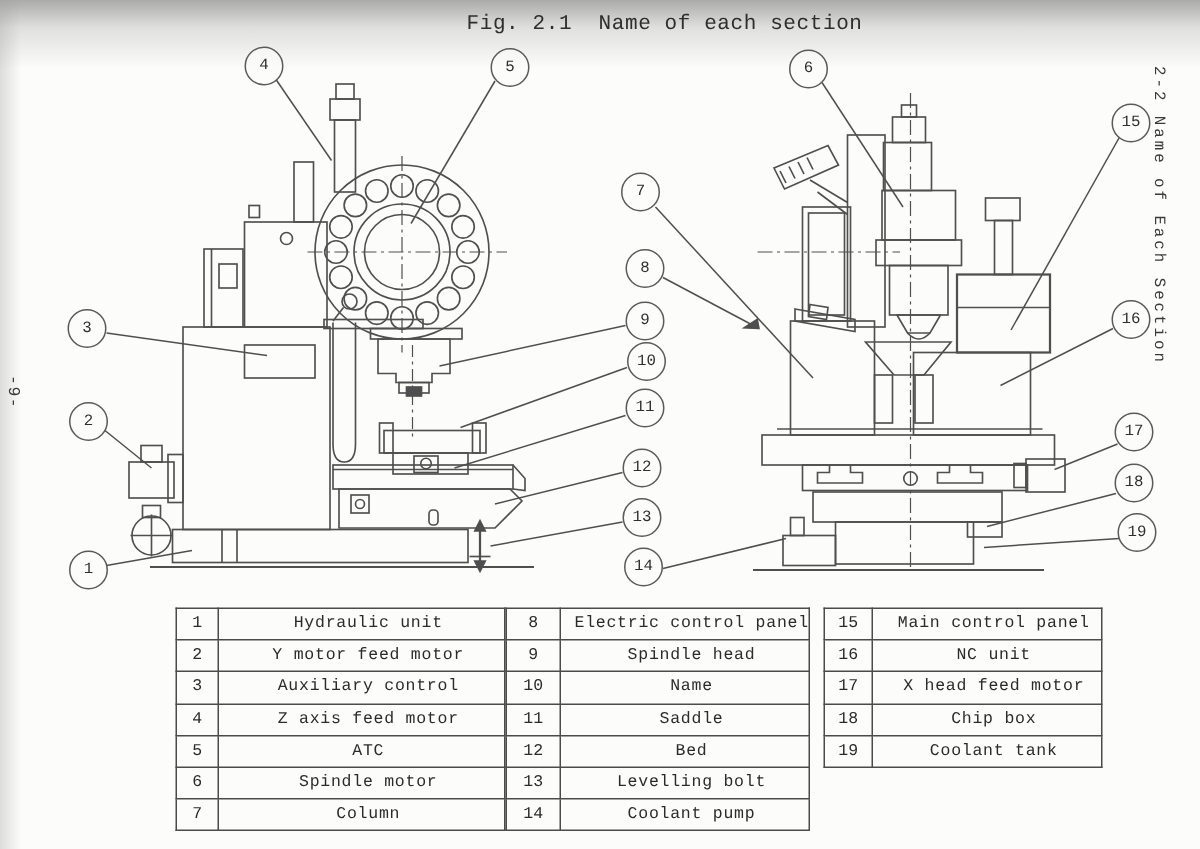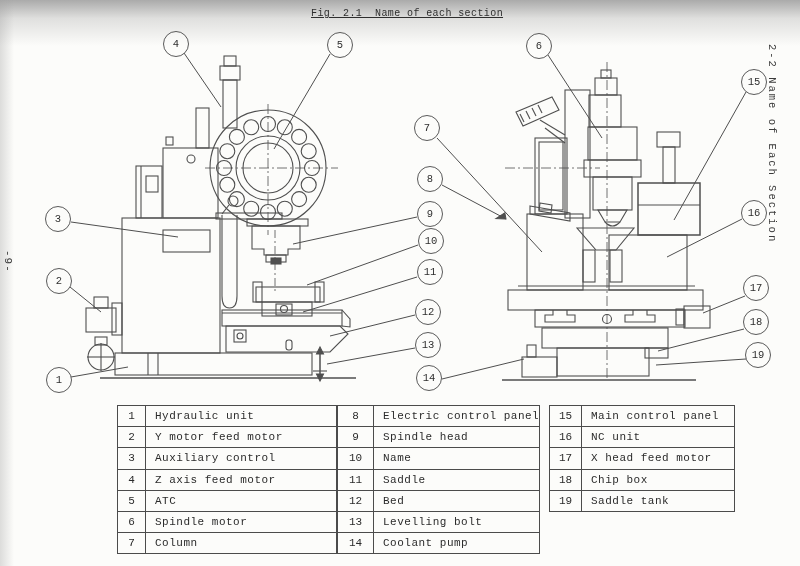--- a/index.html
+++ b/index.html
@@ -14,21 +14,21 @@
     background:linear-gradient(to bottom, rgba(150,150,150,.8), rgba(170,170,170,.35) 40%, rgba(200,200,200,0) 100%);
     pointer-events:none;
   }
   .scan-shadow-left{
     position:absolute; left:0; top:0; width:14px; height:566px;
     background:linear-gradient(to right, rgba(160,160,160,.35), rgba(160,160,160,0));
     pointer-events:none;
   }
   .fig-title{
     position:absolute; left:311px; top:8px;
-    font-size:10px; letter-spacing:.4px; white-space:pre; color:#2e2e2e;text-decoration:underline;
+    font-size:14px; letter-spacing:.4px; white-space:pre; color:#2e2e2e;
   }
   .side-label{
     position:absolute; left:766px; top:44px;
     writing-mode:vertical-rl; font-size:10.5px; letter-spacing:2px; color:#3a3a3a;
   }
   .page-number{
     position:absolute; left:2px; top:250px;
     writing-mode:vertical-rl; font-size:11px; letter-spacing:1px; color:#3a3a3a;
   }
   svg.drawing{ position:absolute; left:0; top:0; }
@@ -37,21 +37,21 @@
     border:1.4px solid #5a5a5a; border-radius:50%;
     display:flex; align-items:center; justify-content:center;
     font-size:10.5px; color:#2e2e2e; background:rgba(252,252,250,.55);
   }
   table.legend{
     position:absolute; border-collapse:collapse; table-layout:fixed;
     font-size:11px; color:#2b2b2b; background:transparent;
   }
   table.legend td{
     border:1.2px solid #4b4b4b; height:20.2px; padding:0;
-    white-space:nowrap; overflow:hidden;
+    white-space:nowrap; overflow:hidden;text-align:center;
   }
   table.legend td.no{ text-align:center; }
   table.legend td.nm{ padding-left:9px; letter-spacing:.5px; }
 </style>
 </head>
 <body>
 
 <div class="page">
   <div class="scan-shadow-top"></div>
   <div class="scan-shadow-left"></div>
@@ -351,17 +351,17 @@
     <tr>
           <td class="no">17</td>
           <td class="nm">X head feed motor</td>
         </tr>
     <tr>
           <td class="no">18</td>
           <td class="nm">Chip box</td>
         </tr>
     <tr>
           <td class="no">19</td>
-          <td class="nm">Saddle tank</td>
+          <td class="nm">Coolant tank</td>
         </tr>
   </tbody>
     </table>
 </div>
 
 </body></html>

